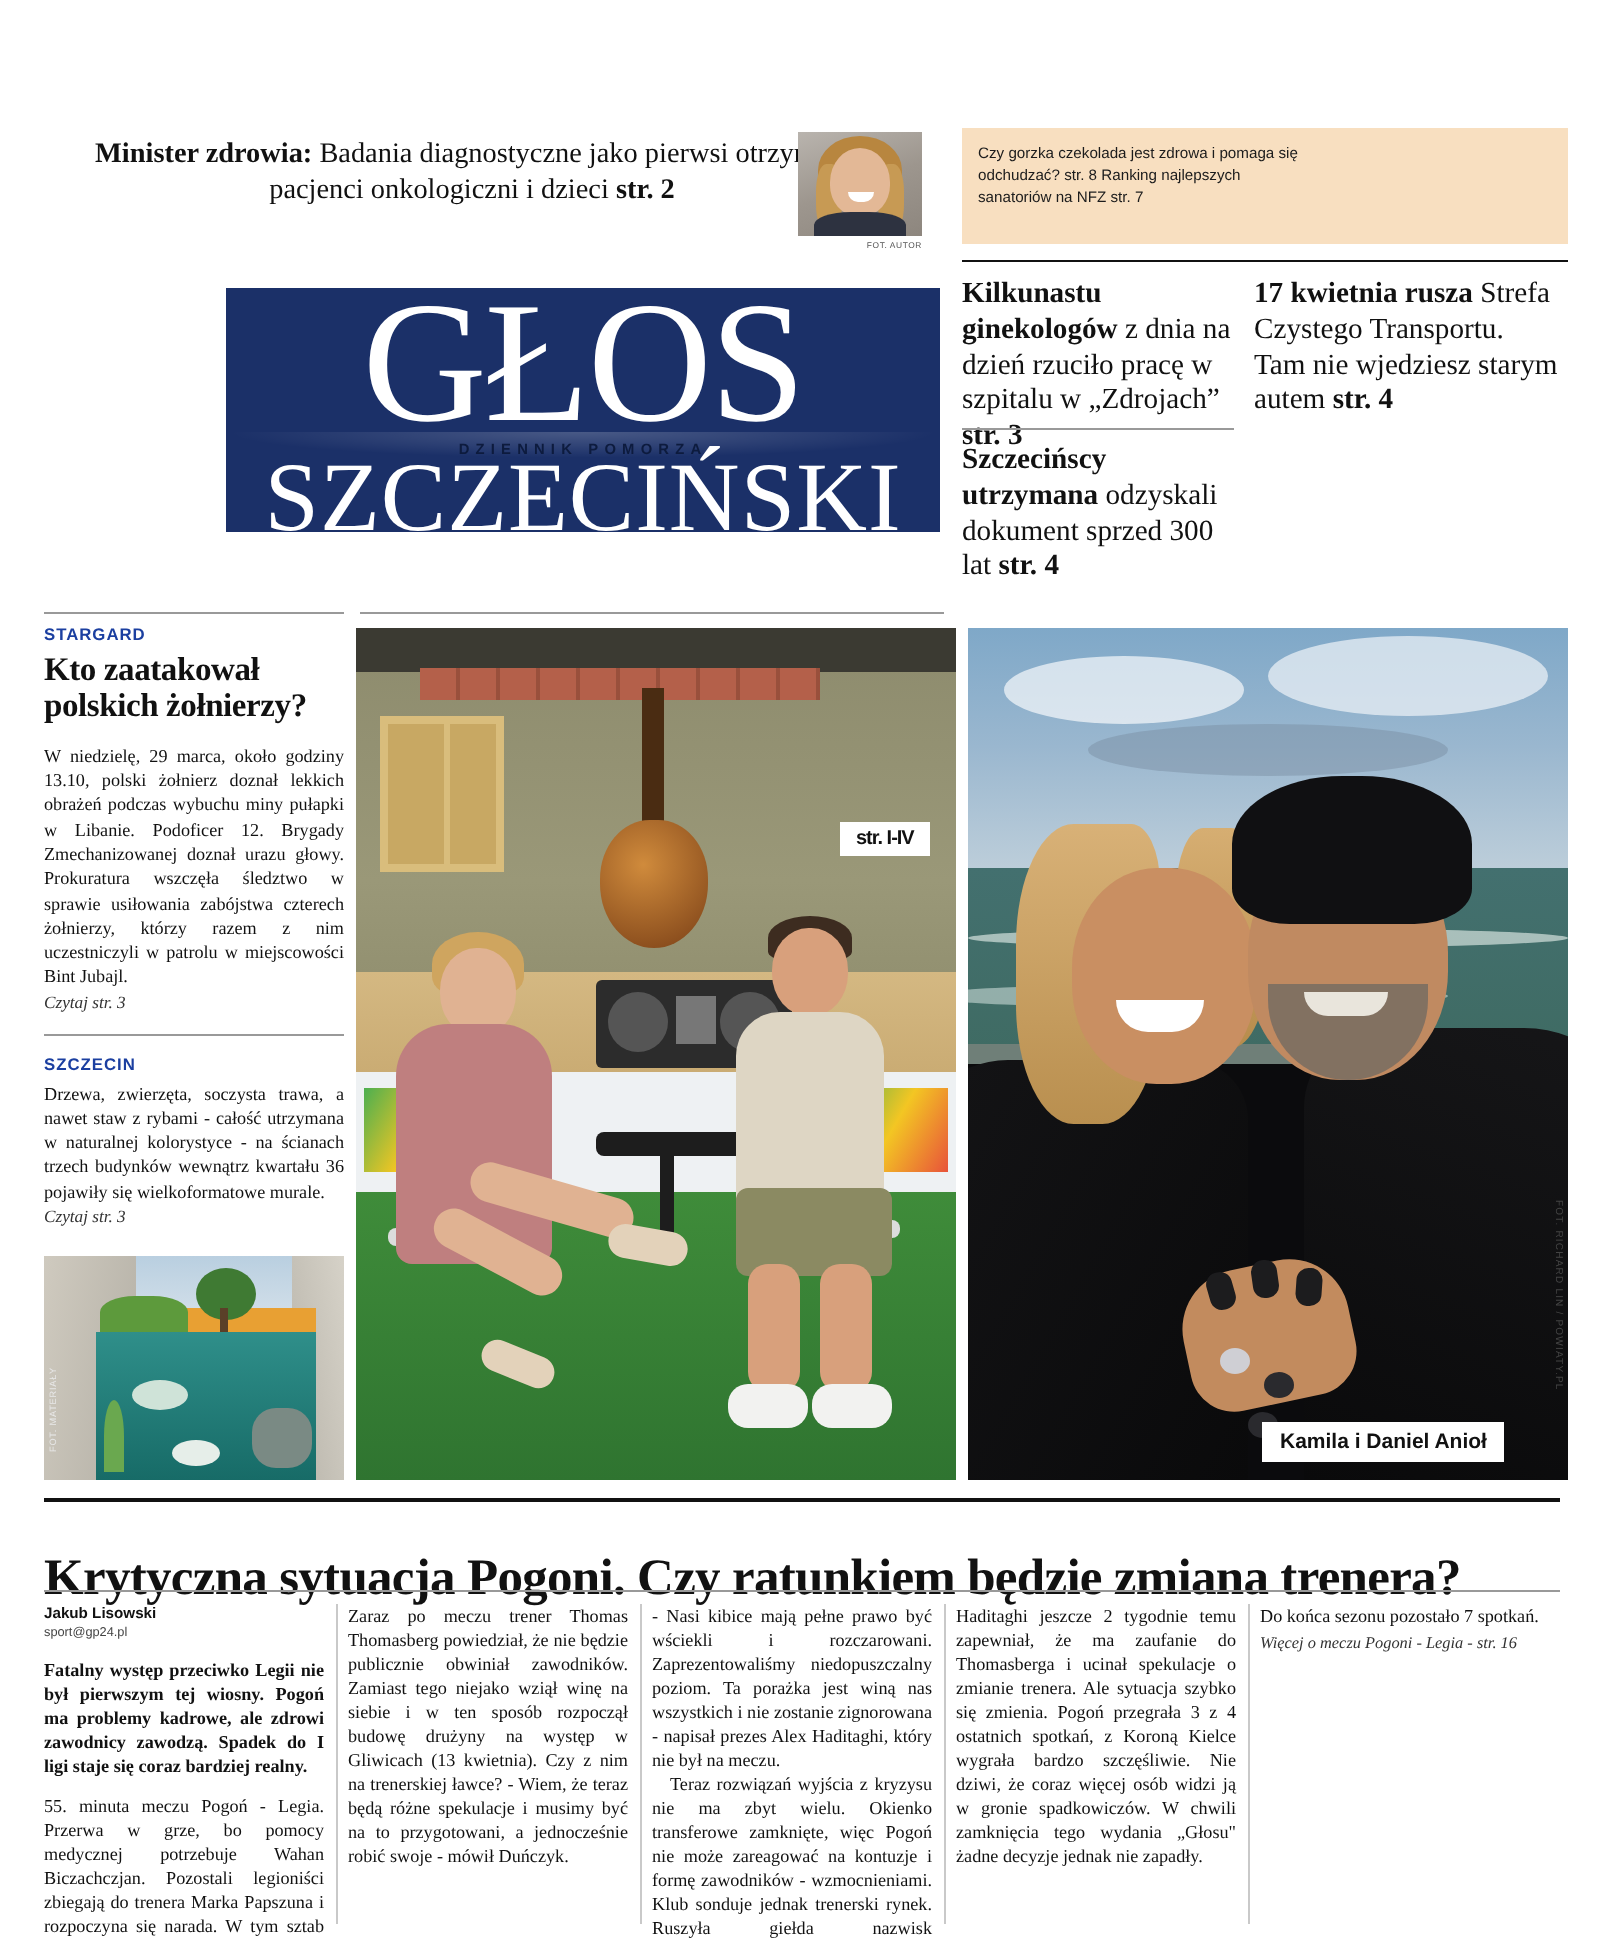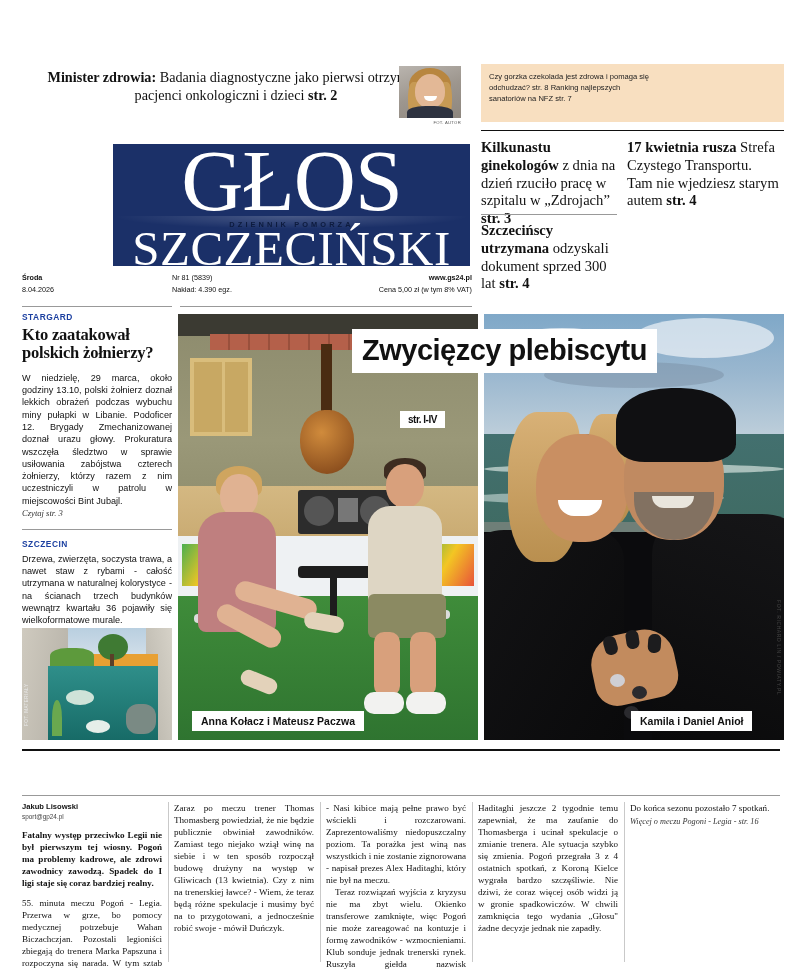--- a/index.html
+++ b/index.html
@@ -137,21 +137,21 @@
   .sidebar{position:absolute;left:22px;top:312px;width:150px;}
   .kicker{
     font-family:"Liberation Sans", sans-serif;font-size:8.4px;font-weight:bold;
     letter-spacing:.5px;color:#1b3fa0;margin:0 0 4px 0;
   }
   .side-head{
     font-family:"Liberation Serif", serif;font-size:16.5px;line-height:1.12;
     font-weight:bold;color:#111;margin:0 0 9px 0;letter-spacing:-.2px;
   }
   .side-body{
-    font-family:Liberation Sans, sans-serif;font-size:9.1px;line-height:1.35;
+    font-family:Liberation Serif, serif;font-size:9.1px;line-height:1.35;
     color:#111;text-align:justify;margin:0;
   }
   .side-more{
     font-family:"Liberation Serif", serif;font-style:italic;font-size:8.6px;
     color:#333;margin:1px 0 0 0;
   }
   .side-sep{border-top:1px solid #999;margin:11px 0 9px 0;}
 
   .mural-photo{
     position:absolute;left:22px;top:628px;width:150px;height:112px;overflow:hidden;
@@ -250,21 +250,21 @@
   }
 
   
   .hl-band{
     position:absolute;background:#ffffff;display:inline-block;
     font-family:"Liberation Sans", sans-serif;font-weight:bold;
     color:#111;letter-spacing:-.5px;white-space:nowrap;
   }
   .hl1{left:352px;top:329px;font-size:29px;line-height:1.33;padding:2px 10px 3px 10px;}
   .hl2{left:352px;top:370px;font-size:29px;line-height:1.33;padding:2px 10px 3px 10px;}
-  .hl3{left:400px;top:411px;font-size:10px;line-height:1.3;padding:2px 8px 2px 8px;}
+  .hl3{left:420px;top:411px;font-size:10px;line-height:1.3;padding:2px 8px 2px 8px;}
 
   .cap{
     position:absolute;background:#fff;color:#111;
     font-family:"Liberation Sans", sans-serif;font-weight:bold;font-size:10.5px;
     padding:4px 9px 4px 9px;white-space:nowrap;
   }
   .cap-left{left:192px;top:711px;}
   .cap-right{left:631px;top:711px;}
 
   
@@ -334,34 +334,20 @@
 
   </div>
 
   <div class="masthead">
     <div class="mh-glos">GŁOS</div>
     <div class="mh-sheen"></div>
     <div class="mh-sub">DZIENNIK POMORZA</div>
     <div class="mh-szcz">SZCZECIŃSKI</div>
   </div>
 
-  <div class="infobar">
-    <div class="ib-1">
-      <b class="ln">Środa</b>
-      <span class="ln">8.04.2026</span>
-    </div>
-    <div class="ib-2">
-      <span class="ln">Nr 81 (5839)</span>
-      <span class="ln">Nakład: 4.390 egz.</span>
-    </div>
-    <div class="ib-3">
-      <b class="ln">www.gs24.pl</b>
-      <span class="ln">Cena 5,00 zł (w tym 8% VAT)</span>
-    </div>
-  </div>
   <div class="hr-info-l"></div>
   <div class="hr-info-m"></div>
 
   <div class="sidebar">
     <div>
       <p class="kicker">STARGARD</p>
       <h2 class="side-head">Kto zaatakował polskich żołnierzy?</h2>
       <p class="side-body">W niedzielę, 29 marca, około godziny 13.10, polski żołnierz doznał lekkich obrażeń podczas wybuchu miny pułapki w Libanie. Podoficer 12. Brygady Zmechanizowanej doznał urazu głowy. Prokuratura wszczęła śledztwo w sprawie usiłowania zabójstwa czterech żołnierzy, którzy razem z nim uczestniczyli w patrolu w miejscowości Bint Jubajl.</p>
       <p class="side-more">Czytaj str. 3</p>
     </div>
@@ -451,27 +437,26 @@
     <div class="pr-hand"></div>
     <div class="pr-nail" style="left:120px;top:322px;transform:rotate(-16deg);"></div>
     <div class="pr-nail" style="left:142px;top:316px;transform:rotate(-8deg);"></div>
     <div class="pr-nail" style="left:164px;top:320px;transform:rotate(4deg);"></div>
     <div class="pr-ring" style="left:126px;top:360px;"></div>
     <div class="pr-ring" style="left:148px;top:372px;background:#2a2a2e;"></div>
     <div class="pr-ring" style="left:140px;top:392px;background:#2a2a2e;"></div>
   </div>
   <div class="photo-credit-v">FOT. RICHARD LIN / POWIATY.PL</div>
 
-  <div class="hl-band hl1">Zwycięzcy plebiscytu</div>
   <div class="hl-band hl3">str. I-IV</div>
 
-  <div class="cap cap-left">Anna Kołacz i Mateusz Paczwa</div>
   <div class="cap cap-right">Kamila i Daniel Anioł</div>
 
   <div class="hr-bottom"></div>
+  <h1 class="bottom-head">Krytyczna sytuacja Pogoni. Czy ratunkiem będzie zmiana trenera?</h1>
   <div class="hr-bottom2"></div>
 
   <div class="cols">
     <div class="col-sep" style="left:146px;"></div>
     <div class="col-sep" style="left:298px;"></div>
     <div class="col-sep" style="left:450px;"></div>
     <div class="col-sep" style="left:602px;"></div>
 
     <div class="col c0">
       <p class="byline-name">Jakub Lisowski</p>

